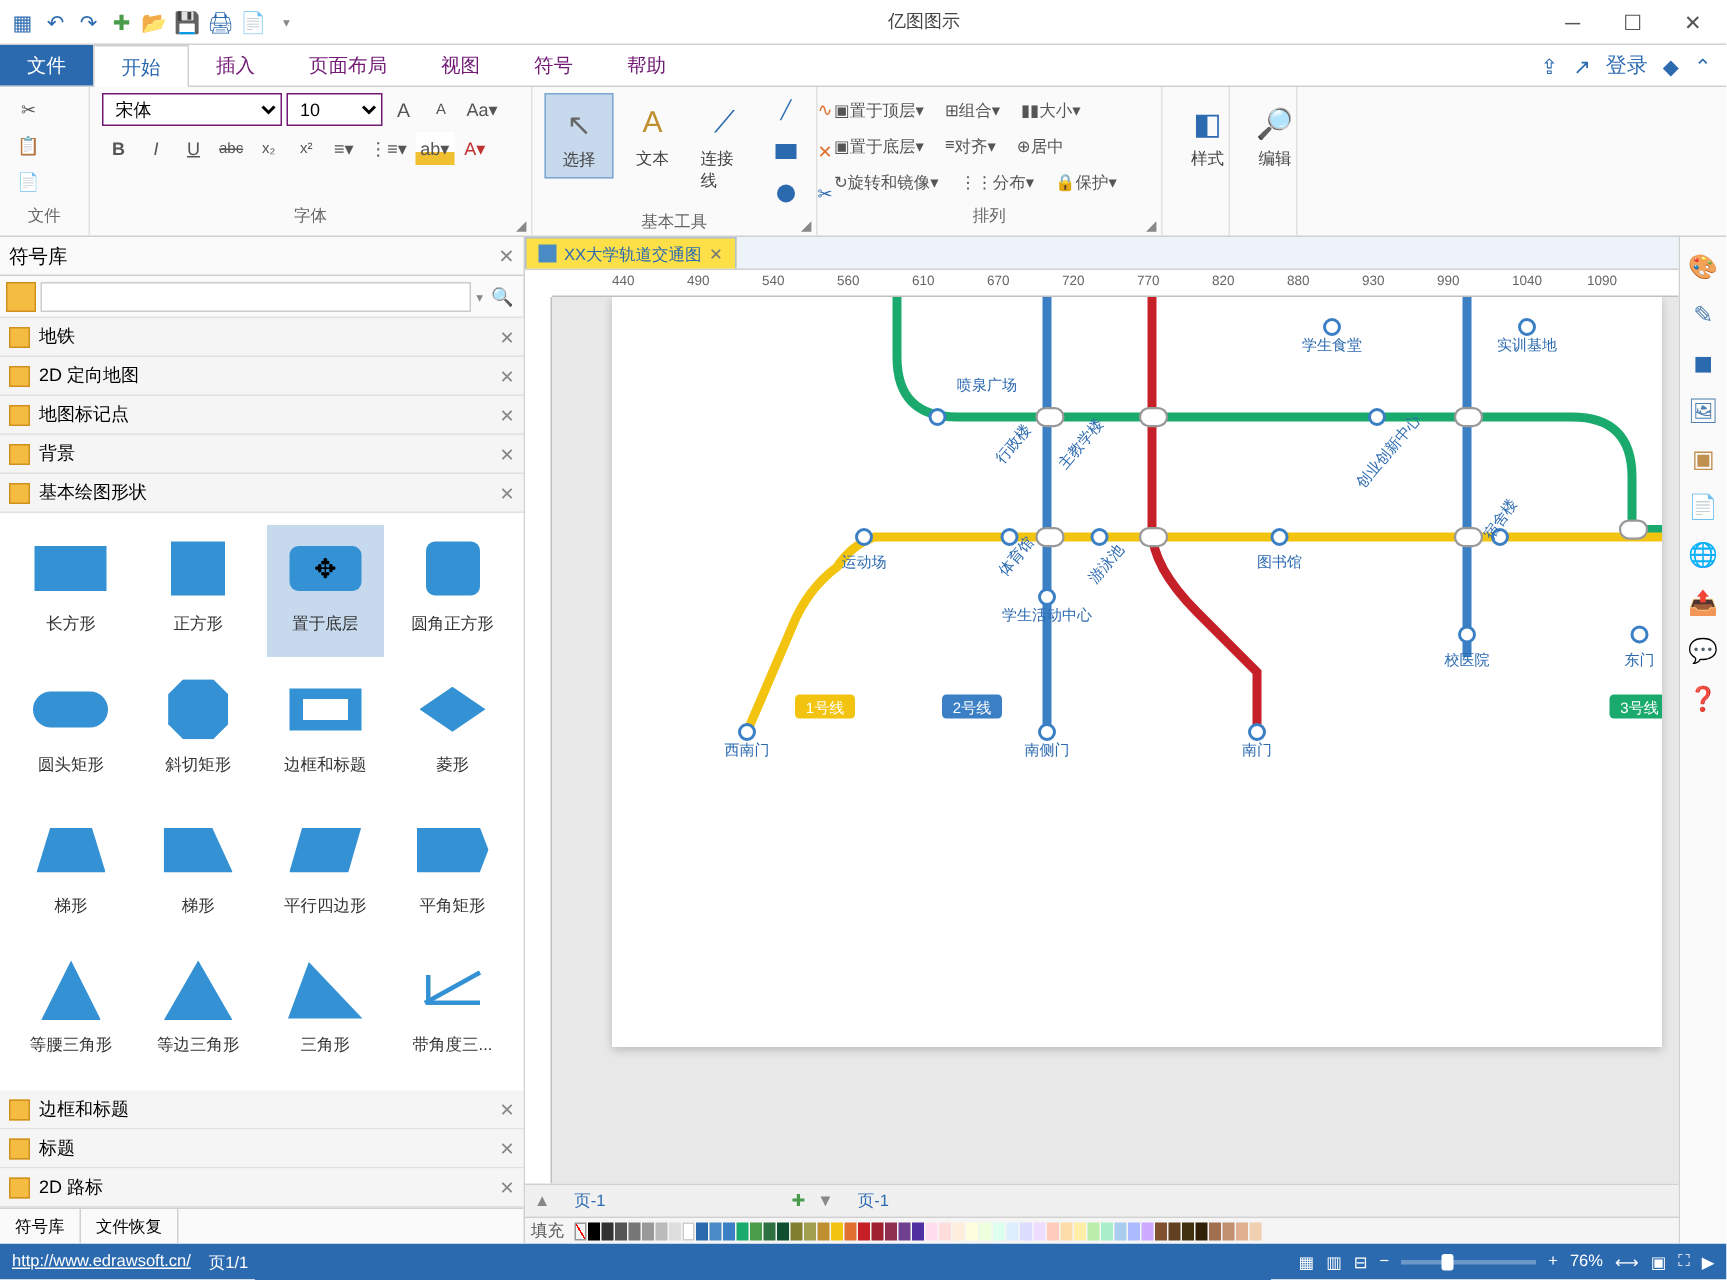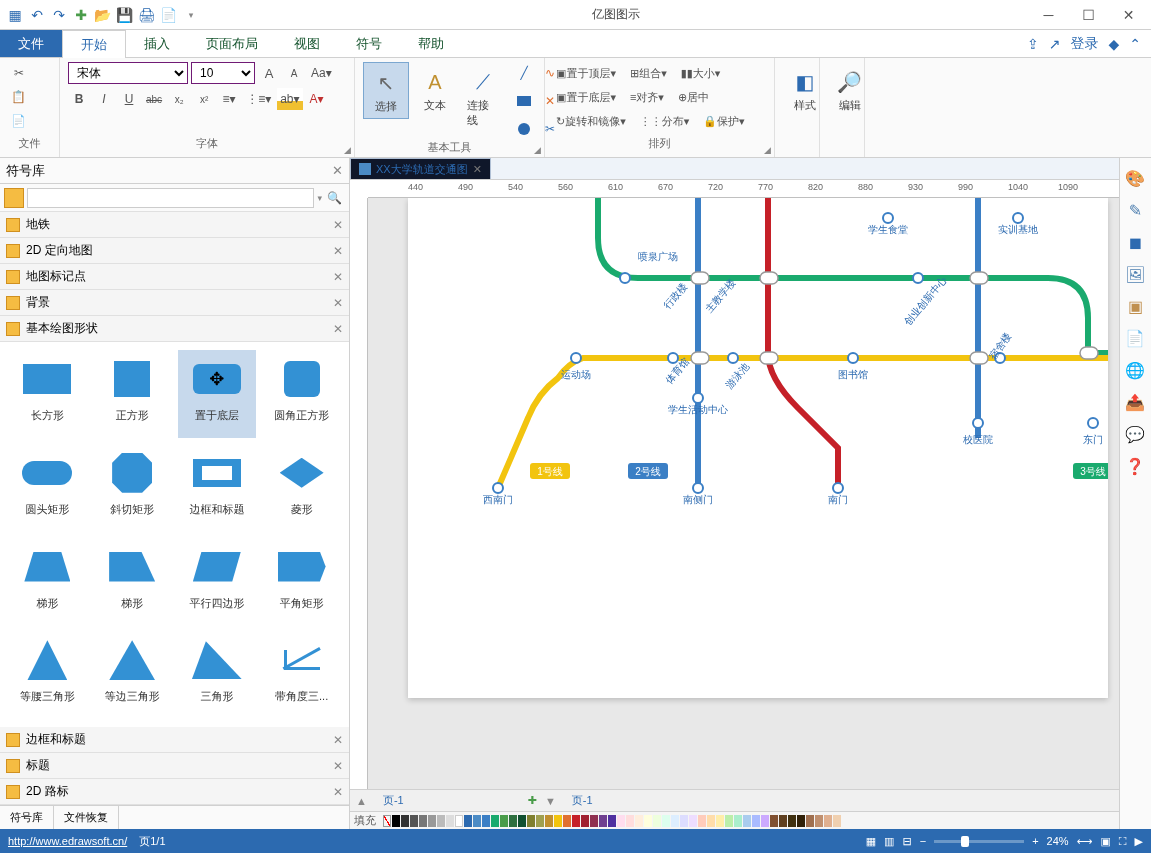--- a/index.html
+++ b/index.html
@@ -8,21 +8,21 @@
     
     .titlebar { height: 30px; background: #fff; border-bottom: 1px solid #d0d0d0; display: flex; align-items: center; padding: 0 5px; }
     .titlebar-left { display: flex; align-items: center; gap: 2px; }
     .qat-icon { width: 20px; height: 20px; display: flex; align-items: center; justify-content: center; cursor: pointer; color: #2c6ab0; font-size: 14px; }
     .titlebar-title { flex: 1; text-align: center; color: #444; }
     .titlebar-right { display: flex; gap: 5px; }
     .win-btn { width: 35px; height: 28px; display: flex; align-items: center; justify-content: center; color: #555; font-size: 14px; cursor: pointer; }
     
     
     .ribbon-tabs { height: 28px; background: #fff; display: flex; align-items: stretch; border-bottom: 1px solid #d0d0d0; }
-    .ribbon-tab { padding: 0 18px; display: flex; align-items: center; color: #14532d; cursor: pointer; font-size: 13px; }
+    .ribbon-tab { padding: 0 18px; display: flex; align-items: center; color: #701a75; cursor: pointer; font-size: 13px; }
     .ribbon-tab.file { background: #2c6ab0; color: #fff; }
     .ribbon-tab.active { background: #fff; border: 1px solid #d0d0d0; border-bottom: none; color: #2c6ab0; margin-bottom: -1px; }
     .ribbon-tabs-right { margin-left: auto; display: flex; align-items: center; gap: 10px; padding-right: 10px; color: #2c6ab0; font-size: 14px; }
     
     
     .ribbon { height: 100px; background: #fafafa; border-bottom: 1px solid #d0d0d0; display: flex; }
     .ribbon-group { border-right: 1px solid #e0e0e0; padding: 4px 8px; display: flex; flex-direction: column; position: relative; }
     .ribbon-group-body { flex: 1; display: flex; align-items: flex-start; gap: 4px; }
     .ribbon-group-label { text-align: center; font-size: 11px; color: #666; padding-bottom: 2px; }
     .ribbon-dlg { position: absolute; right: 3px; bottom: 2px; font-size: 9px; color: #888; cursor: pointer; }
@@ -69,21 +69,21 @@
     .sv-tri-eq { width: 46px; height: 40px; background: #3391d4; clip-path: polygon(50% 0%, 100% 100%, 0% 100%); }
     .sv-tri { width: 50px; height: 38px; background: #3391d4; clip-path: polygon(28% 0%, 100% 100%, 0% 100%); }
     .sv-tri-ang { width: 36px; height: 20px; border-bottom: 3px solid #3391d4; border-left: 3px solid #3391d4; position: relative; }
     .sv-tri-ang::after { content:''; position: absolute; width: 42px; height: 3px; background: #3391d4; bottom: -3px; left: -3px; transform-origin: left bottom; transform: rotate(-29deg); }
     .panel-tabs { height: 24px; display: flex; border-top: 1px solid #d0d0d0; }
     .panel-tabs .tab { padding: 0 10px; display: flex; align-items: center; border-right: 1px solid #d0d0d0; font-size: 11px; cursor: pointer; }
     
     
     .canvasarea { flex: 1; display: flex; flex-direction: column; position: relative; }
     .doc-tabs { height: 22px; display: flex; align-items: center; background: #eef3f9; border-bottom: 1px solid #d0d0d0; }
-    .doc-tab { display: flex; align-items: center; gap: 5px; padding: 0 8px; background: #0f172a; border: 1px solid #b0c0d5; border-bottom: none; height: 21px; font-size: 11px; color: #2c6ab0; }
+    .doc-tab { display: flex; align-items: center; gap: 5px; padding: 0 8px; background: #fde047; border: 1px solid #b0c0d5; border-bottom: none; height: 21px; font-size: 11px; color: #2c6ab0; }
     .doc-tab-icon { width: 12px; height: 12px; background: #4b8bc5; }
     .doc-tab-close { color: #777; cursor: pointer; }
     .ruler-h { height: 18px; background: #fff; border-bottom: 1px solid #c0c0c0; position: relative; overflow: hidden; margin-left: 18px; }
     .ruler-h svg { position: absolute; left: 0; top: 0; }
     .ruler-v { width: 18px; background: #fff; border-right: 1px solid #c0c0c0; position: relative; overflow: hidden; }
     .canvas-body { flex: 1; display: flex; overflow: hidden; }
     .canvas-scroll { flex: 1; overflow: auto; background: #e8e8e8; position: relative; }
     .paper { position: absolute; left: 40px; top: 0; width: 700px; height: 500px; background: #fff; box-shadow: 0 2px 6px rgba(0,0,0,0.2); }
     
     
@@ -611,19 +611,19 @@
 <div class="statusbar">
   <a href="#">http://www.edrawsoft.cn/</a>
   <span>页1/1</span>
   <div class="statusbar-right">
     <span>▦</span>
     <span>▥</span>
     <span>⊟</span>
     <span>−</span>
     <div class="zoom-slider"></div>
     <span>+</span>
-    <span>24%</span>
+    <span>76%</span>
     <span>⟷</span>
     <span>▣</span>
     <span>⛶</span>
     <span>▶</span>
   </div>
 </div>
 
 </body></html>

